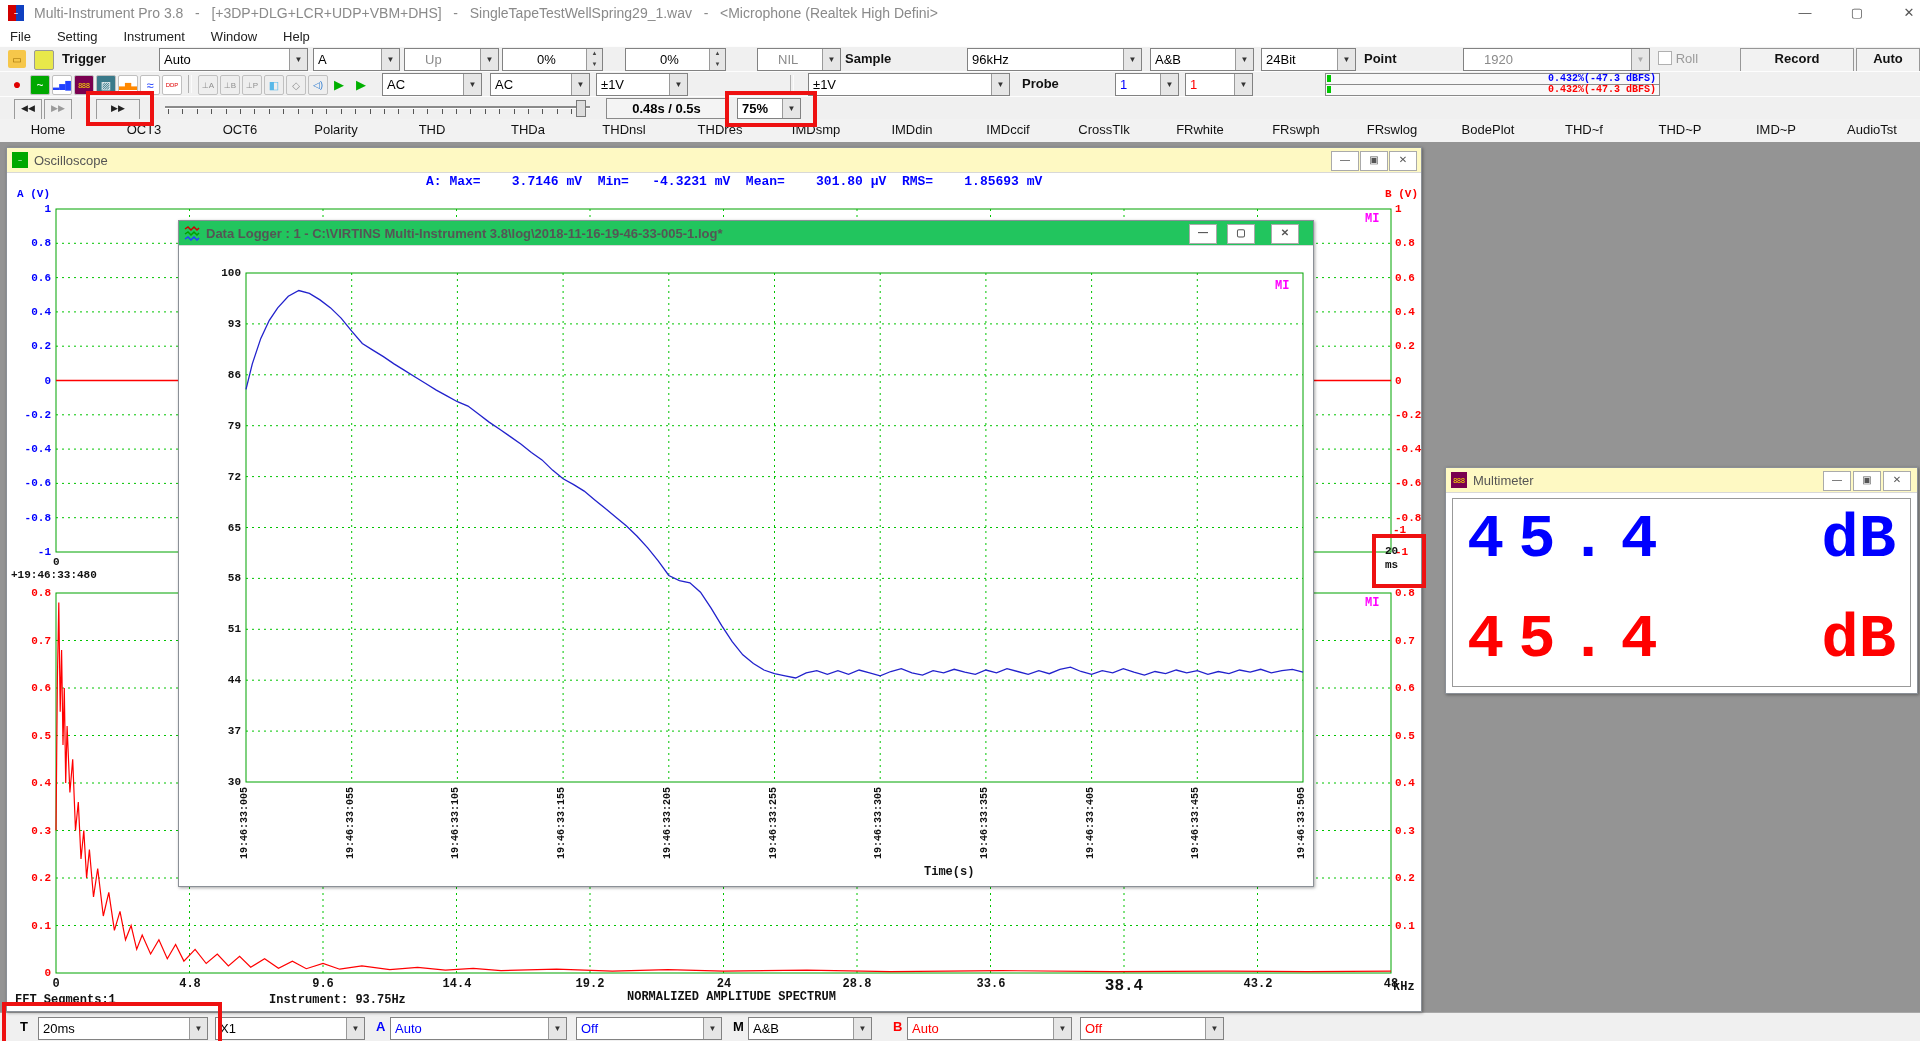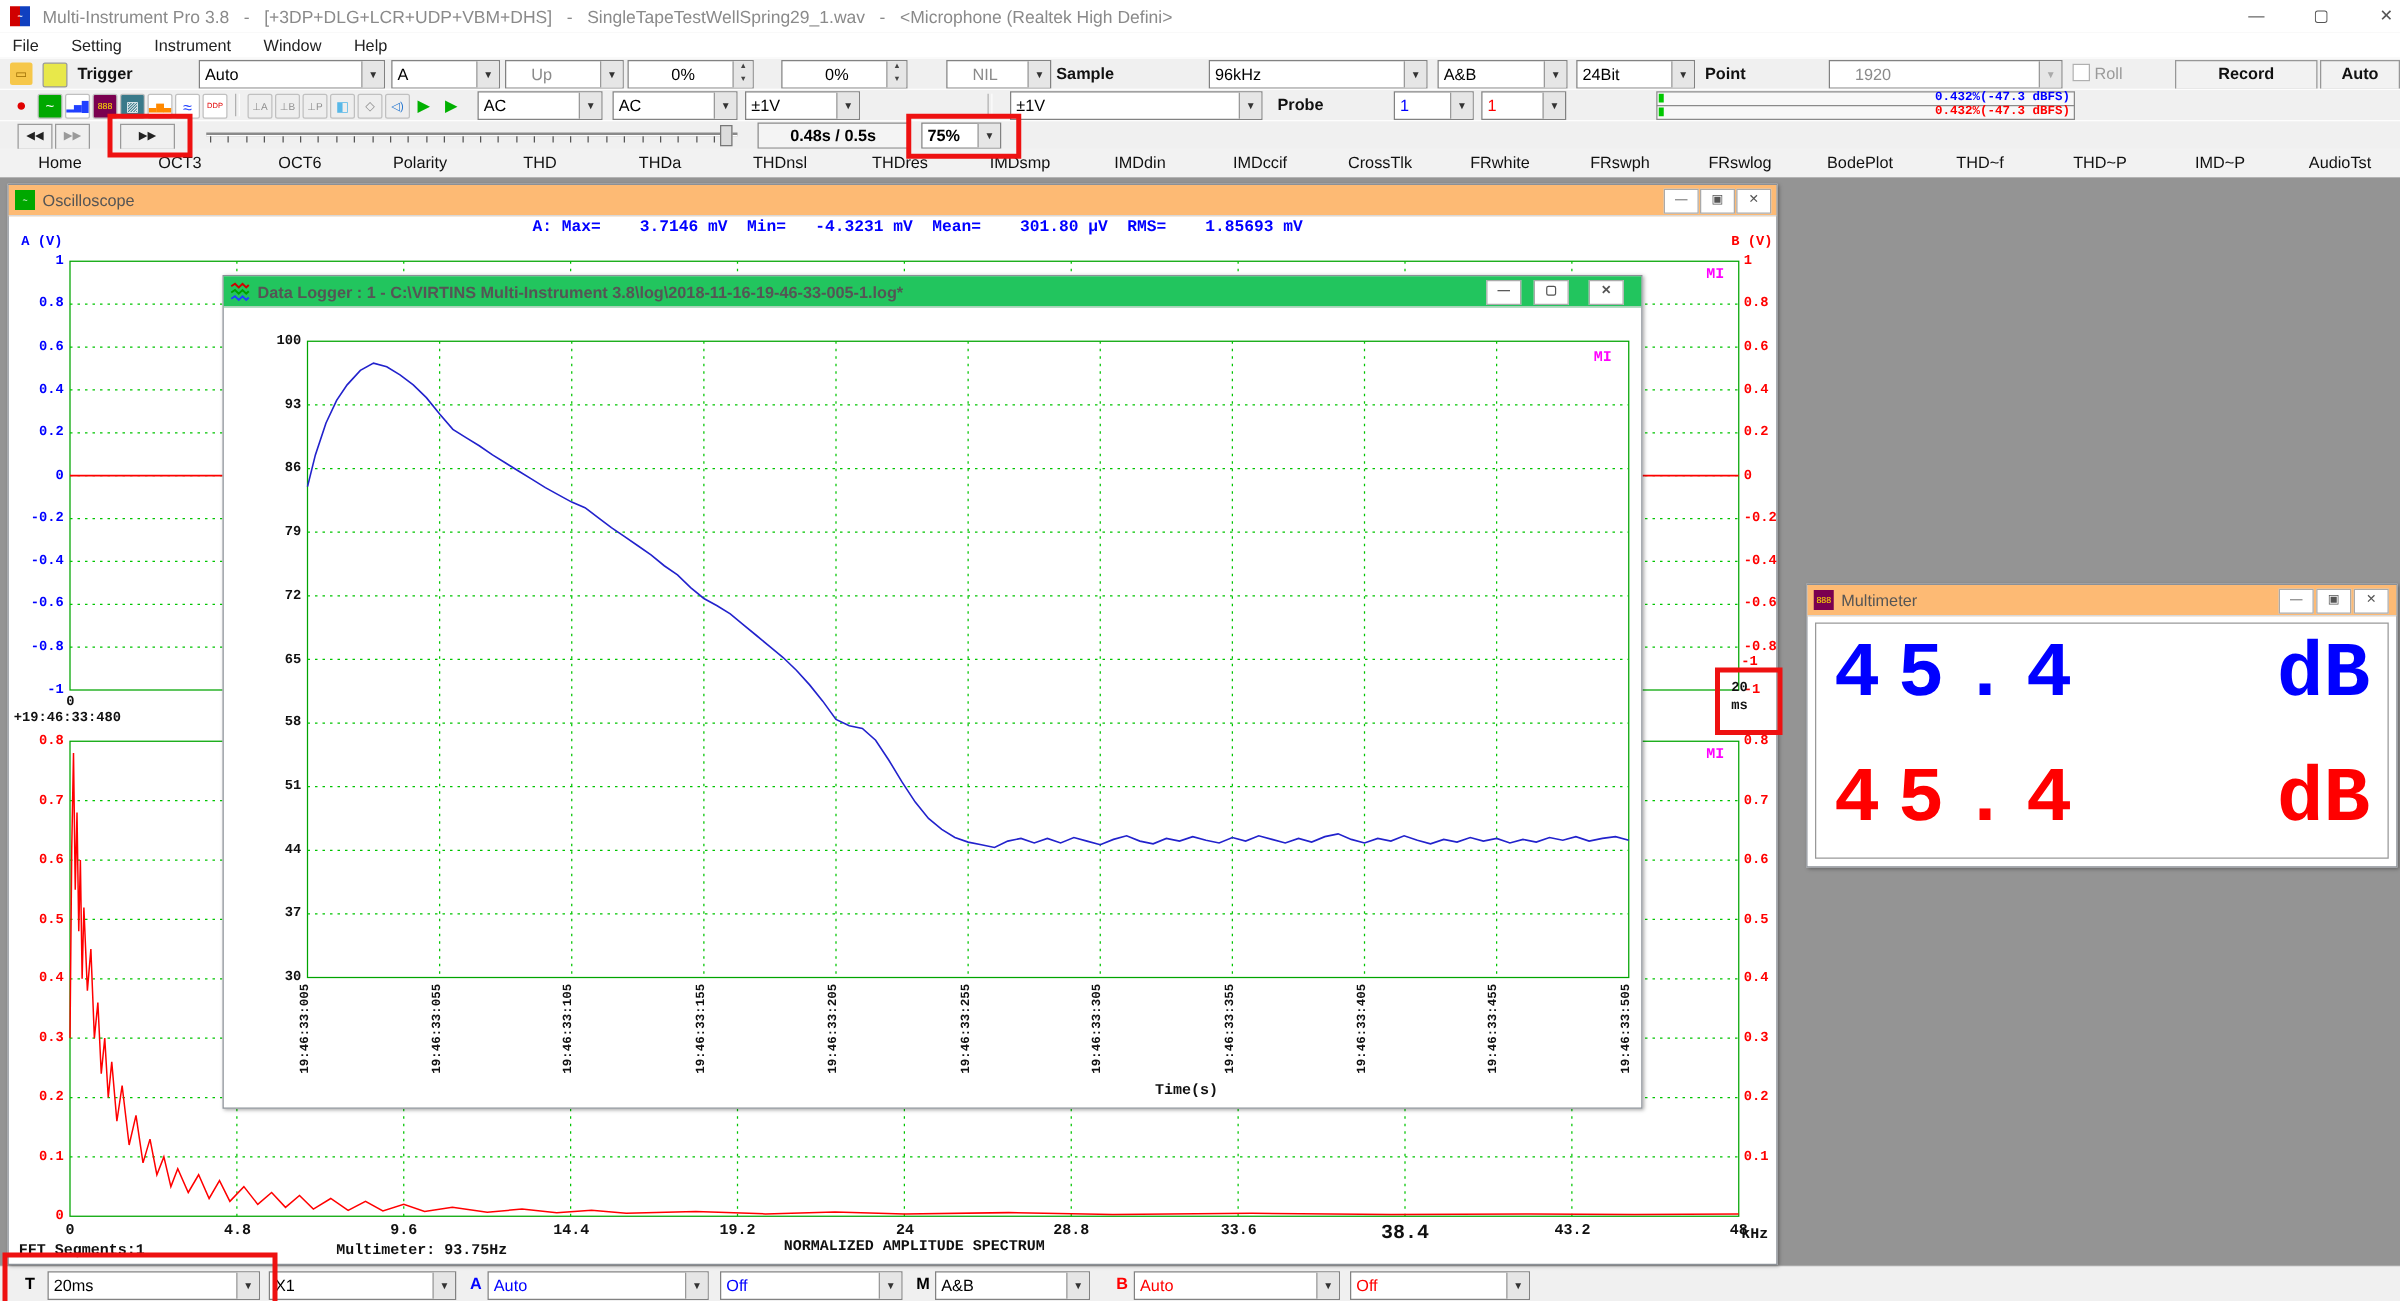--- a/index.html
+++ b/index.html
@@ -29,21 +29,21 @@
   .icon{position:absolute;top:3px;width:18px;height:18px;font-size:10px;display:flex;align-items:center;justify-content:center;border-radius:2px;overflow:hidden;}
   .vsep{position:absolute;top:3px;width:2px;height:18px;border-left:1px solid #b0b0b0;border-right:1px solid #fbfbfb;}
   
   .meter{position:absolute;left:1325px;width:330px;height:10px;background:#f8f8f8;border:1px solid #8a8a8a;font-size:10px;font-weight:bold;font-family:"Liberation Mono","DejaVu Sans Mono",monospace;text-align:right;line-height:9px;padding-right:3px;}
   .meter .seg{position:absolute;left:1px;top:1px;width:4px;height:7px;background:#00c800;}
   
   .tbtn{position:absolute;top:2px;height:19px;background:#f0f0f0;border:1px solid #9a9a9a;text-align:center;font-size:9px;line-height:17px;color:#333;}
   
   #workspace{left:0;top:142px;width:1920px;height:870px;background:#949494;}
   .window{position:absolute;background:#fff;border:1px solid #8b9097;box-shadow:1px 1px 3px rgba(0,0,0,.35);}
-  .wtitle{height:24px;background:#fdba74;border-bottom:1px solid #d8d8d8;display:flex;align-items:center;}
+  .wtitle{height:24px;background:#fef9c3;border-bottom:1px solid #d8d8d8;display:flex;align-items:center;}
   .wtitle .txt{color:#555;font-size:13px;margin-left:6px;white-space:pre;}
   .wbtn{position:absolute;top:3px;width:26px;height:18px;border:1px solid #aaa;background:#fff;color:#555;font-size:10px;text-align:center;line-height:16px;}
   .wicon{width:16px;height:16px;margin-left:5px;font-size:7px;display:flex;align-items:center;justify-content:center;}
   .ticklabel{position:absolute;font-family:"Liberation Mono","DejaVu Sans Mono",monospace;font-size:11px;font-weight:bold;white-space:nowrap;}
   .statline{position:absolute;font-family:"Liberation Mono","DejaVu Sans Mono",monospace;font-size:13px;font-weight:bold;white-space:pre;}
   
   #mm-content{position:absolute;left:6px;top:30px;right:6px;bottom:6px;background:#fff;border:1px solid #999;}
   .mmrow{position:absolute;left:14px;right:14px;height:64px;display:flex;justify-content:space-between;align-items:center;
          font-family:"Liberation Mono","DejaVu Sans Mono",monospace;font-weight:bold;font-size:62px;}
   .mmrow .v{letter-spacing:14px;}
@@ -363,21 +363,21 @@
     <div class="ticklabel" style="left:1358px;top:64px;color:#ff00ff;font-size:12px;">MI</div>
     <div class="ticklabel" style="left:1358px;top:448px;color:#ff00ff;font-size:12px;">MI</div>
     <div class="ticklabel" style="left:46px;top:408px;color:#111;">0</div>
     <div class="ticklabel" style="left:4px;top:421px;color:#111;">+19:46:33:480</div>
     <div class="ticklabel" style="left:1386px;top:376px;color:#ff0000;">-1</div>
     <div class="ticklabel" style="left:1378px;top:397px;color:#111;">20</div>
     <div class="ticklabel" style="left:1378px;top:411px;color:#111;">ms</div>
     <div class="ticklabel" style="left:1386px;top:832px;color:#111;font-size:12px;">kHz</div>
     <div class="ticklabel" style="left:620px;top:842px;color:#111;font-size:12px;">NORMALIZED AMPLITUDE SPECTRUM</div>
     <div class="statline" style="left:8px;top:845px;color:#111;font-size:12px;">FFT Segments:1</div>
-    <div class="statline" style="left:262px;top:845px;color:#111;font-size:12px;">Multimeter: 93.75Hz</div>
+    <div class="statline" style="left:262px;top:845px;color:#111;font-size:12px;">Instrument: 93.75Hz</div>
   </div>
 
   <div class="window" id="mm-window" style="left:1445px;top:325px;width:471px;height:225px;z-index:5;">
     <div class="wtitle">
       <div class="wicon" style="background:#7a0050;color:#ffe000;">888</div>
       <span class="txt">Multimeter</span>
       <div class="wbtn" style="right:66px;">—</div>
       <div class="wbtn" style="right:36px;">▣</div>
       <div class="wbtn" style="right:6px;">✕</div>
     </div>

